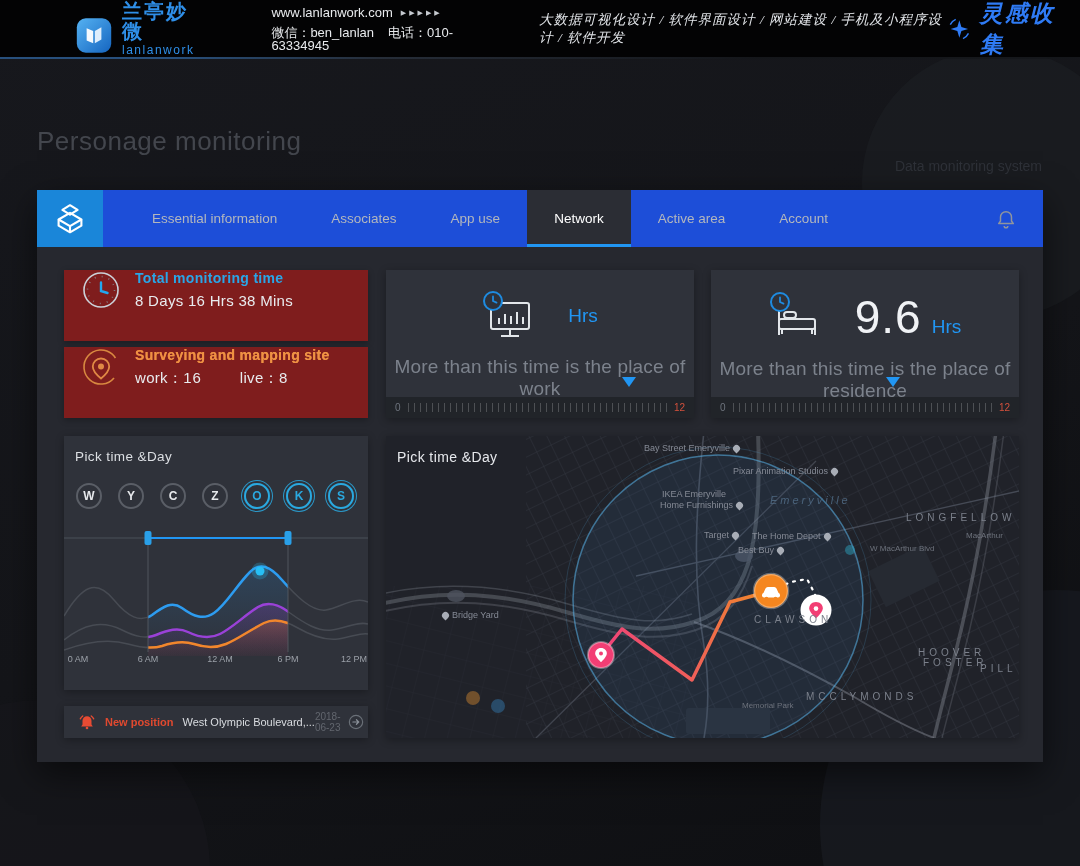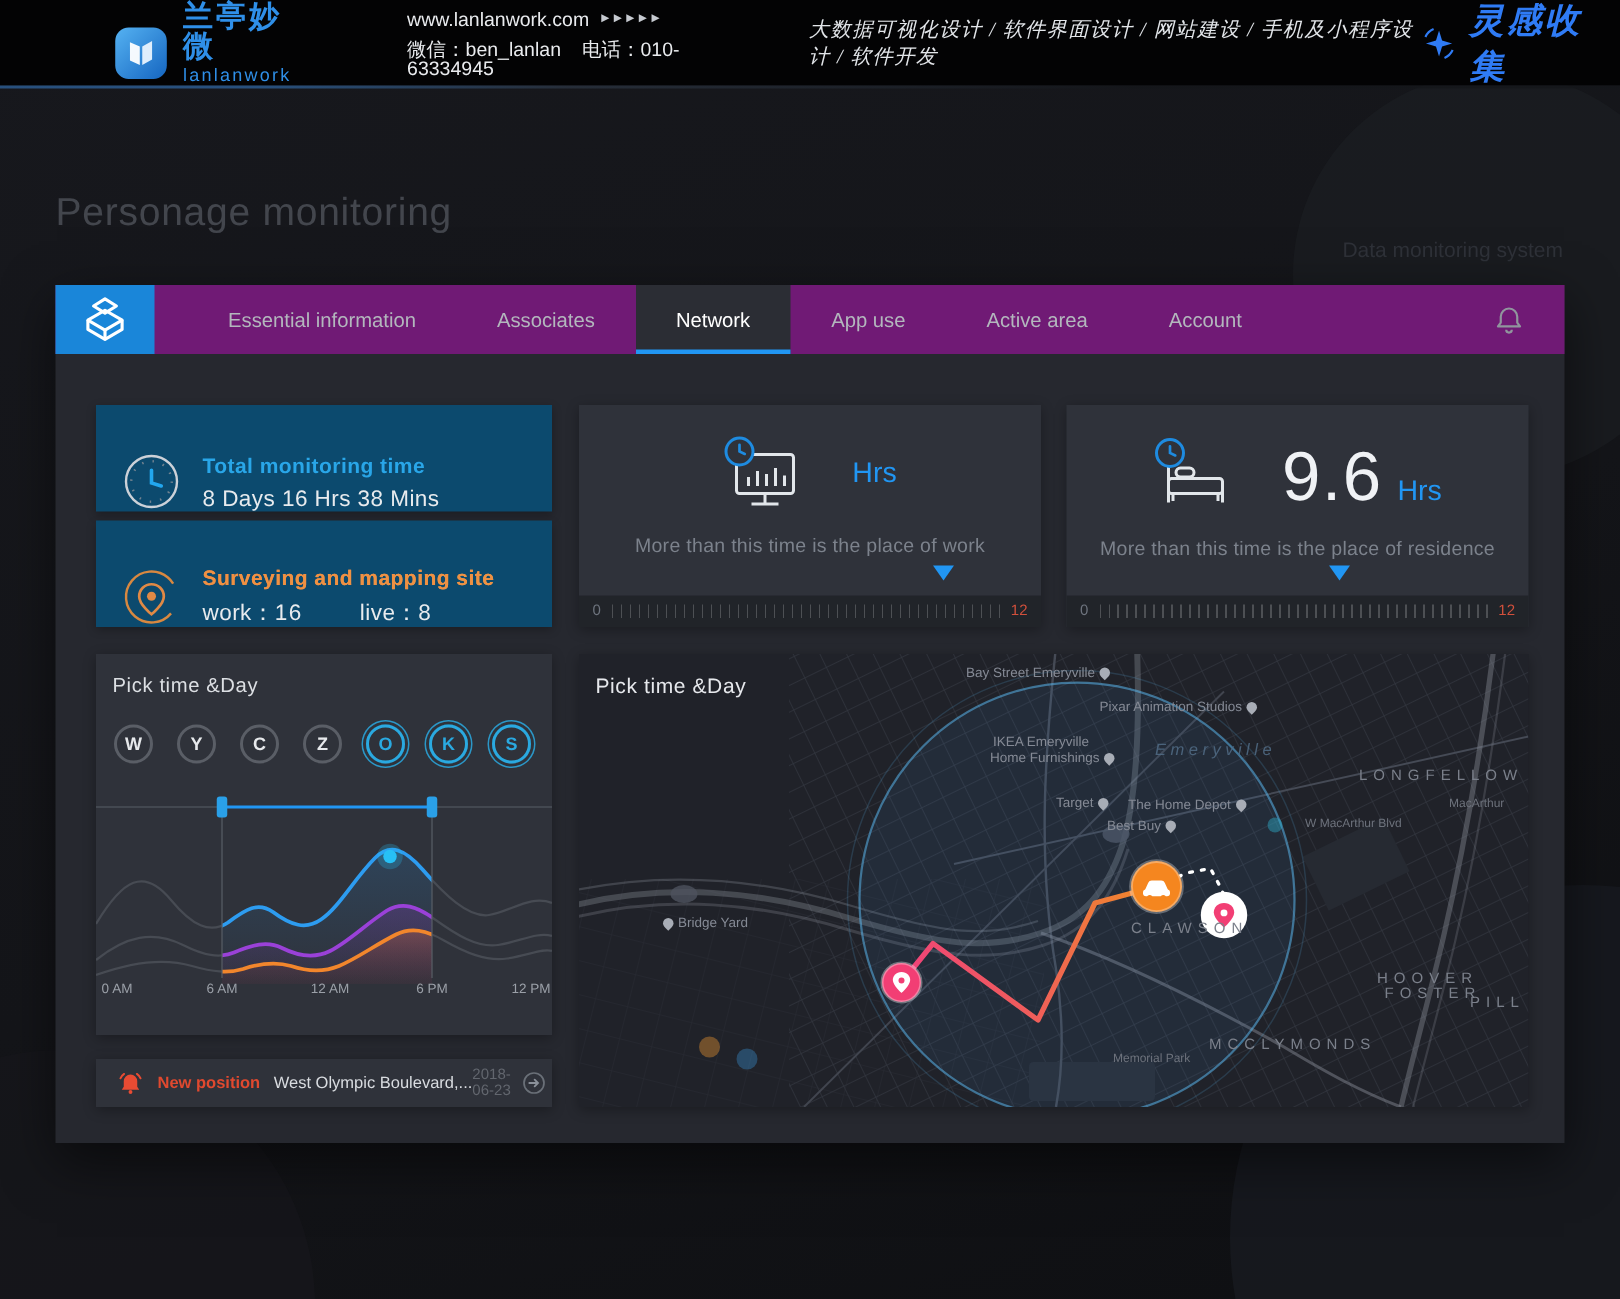--- a/index.html
+++ b/index.html
@@ -36,52 +36,52 @@
   .deco-bl{ left:-130px; top:700px; width:340px; height:340px; background:#16171b; opacity:.8; }
 
   .page-title{ position:absolute; left:37px; top:126px; font-size:26px; color:#43464d;
                letter-spacing:.5px; z-index:2; }
   .page-subtitle{ position:absolute; right:38px; top:158px; font-size:14px; color:#2e3138; z-index:2; }
 
   
   .panel{ position:absolute; left:37px; top:190px; width:1006px; height:572px;
           background:#26282f; z-index:10; box-shadow:0 12px 34px rgba(0,0,0,.55); }
 
-  .tabbar{ position:absolute; left:0; top:0; width:100%; height:46px; background:#701a75;
+  .tabbar{ position:absolute; left:0; top:0; width:100%; height:57px; background:#1d4ed8;
            display:flex; align-items:stretch; }
   .tab-home{ width:66px; background:#1a86d9; display:flex; align-items:center; justify-content:center; cursor:pointer; }
   .tabs{ display:flex; align-items:stretch; margin-left:22px; }
   .tab{ display:flex; align-items:center; padding:0 27px; font-size:13.5px; color:#b3b7bd; cursor:pointer; }
   .tab.active{ background:#2b2d34; color:#fff; border-bottom:3px solid #2196f3; padding-top:3px; }
   .bell-wrap{ margin-left:auto; margin-right:26px; display:flex; align-items:center; cursor:pointer; }
 
   .card{ position:absolute; background:#2f323a; box-shadow:0 2px 8px rgba(0,0,0,.30); }
 
   
   .stat-card{ left:27px; top:80px; width:304px; height:148px; background:none; box-shadow:none; }
-  .stat-row{ position:absolute; left:0; width:304px; height:71px; background:#0c4a6e;
-             box-shadow:0 2px 6px rgba(0,0,0,.28); display:flex; align-items:flex-end; }
+  .stat-row{ position:absolute; left:0; width:304px; height:71px; background:#7f1d1d;
+             box-shadow:0 2px 6px rgba(0,0,0,.28); display:flex; align-items:flex-start; }
   .stat-row.r1{ top:0; } .stat-row.r2{ top:77px; }
   .stat-icon{ width:40px; height:40px; margin:0 14px 0 17px; flex:0 0 auto; }
   .stat-title{ font-size:14px; font-weight:bold; letter-spacing:.3px; }
   .stat-title.blue{ color:#29a6e8; }
   .stat-title.orange{ background:linear-gradient(90deg,#e2703a,#f4a94e);
                       -webkit-background-clip:text; background-clip:text; color:#ef9143; }
   .stat-value{ color:#e8ebee; font-size:15px; margin-top:6px; letter-spacing:.3px; }
   .stat-value .num{ letter-spacing:1px; }
   .stat-value .gap{ display:inline-block; width:38px; }
 
   
   .gauge-card{ height:148px; width:308px; top:80px; overflow:hidden; }
   .gauge-card.work{ left:349px; } .gauge-card.residence{ left:674px; }
   .gauge-top{ display:flex; align-items:center; justify-content:center; gap:30px; margin-top:20px; }
   .gauge-num{ display:flex; align-items:baseline; gap:10px; }
   .gauge-value{ color:#f0f2f5; font-size:46px; font-weight:100; letter-spacing:1px; }
   .gauge-unit{ color:#2196f3; font-size:19px; }
-  .gauge-caption{ text-align:center; color:#7c828c; font-size:13px; margin-top:14px; letter-spacing:.2px; }
+  .gauge-caption{ text-align:center; color:#7c828c; font-size:19px; margin-top:14px; letter-spacing:.2px; }
   .ruler{ position:absolute; left:0; bottom:0; width:100%; height:21px;
           background:rgba(17,19,23,.45); display:flex; align-items:center; }
   .ruler-min{ color:#6e747e; font-size:10px; margin:0 7px 0 9px; }
   .ruler-max{ color:#d2503c; font-size:10px; margin:0 9px 0 7px; }
   .ticks{ flex:1; height:9px;
           background:repeating-linear-gradient(90deg,rgba(255,255,255,.20) 0 1px,transparent 1px 6px); }
   .gauge-marker{ position:absolute; bottom:24px; transform:translateX(-50%);
           width:0; height:0; border:7px solid transparent; border-top:10px solid #2196f3; cursor:pointer; }
 
   
@@ -176,22 +176,22 @@
             <path d="M20 5.5 L28 10.5 L20 15.5 L12 10.5 Z"></path>
             <path d="M20 13.5 L32 20.5 L20 27.5 L8 20.5 Z"></path>
             <path d="M8 20.5 V27 L20 34 L32 27 V20.5"></path>
             <path d="M20 27.5 V34"></path>
           </g>
         </svg>
       </div>
       <nav class="tabs">
         <div class="tab">Essential information</div>
         <div class="tab">Associates</div>
+        <div class="tab">App use</div>
         <div class="tab active">Network</div>
-        <div class="tab">App use</div>
         <div class="tab">Active area</div>
         <div class="tab">Account</div>
       </nav>
       <div class="bell-wrap">
         <svg width="22" height="22" viewBox="0 0 24 24">
           <g fill="none" stroke="#90959d" stroke-width="1.6" stroke-linejoin="round">
             <path d="M12 4 a6 6 0 0 1 6 6 v4.2 l2 2.8 H4 l2 -2.8 V10 a6 6 0 0 1 6 -6 Z"></path>
             <path d="M10 19.5 a2 2 0 0 0 4 0"></path>
           </g>
         </svg>

